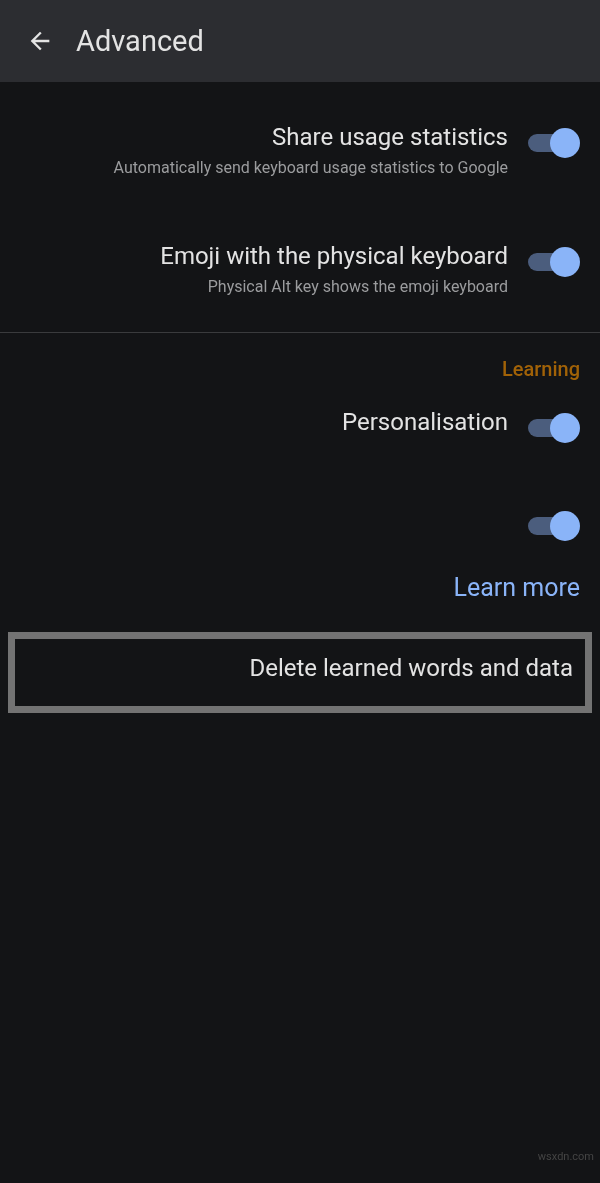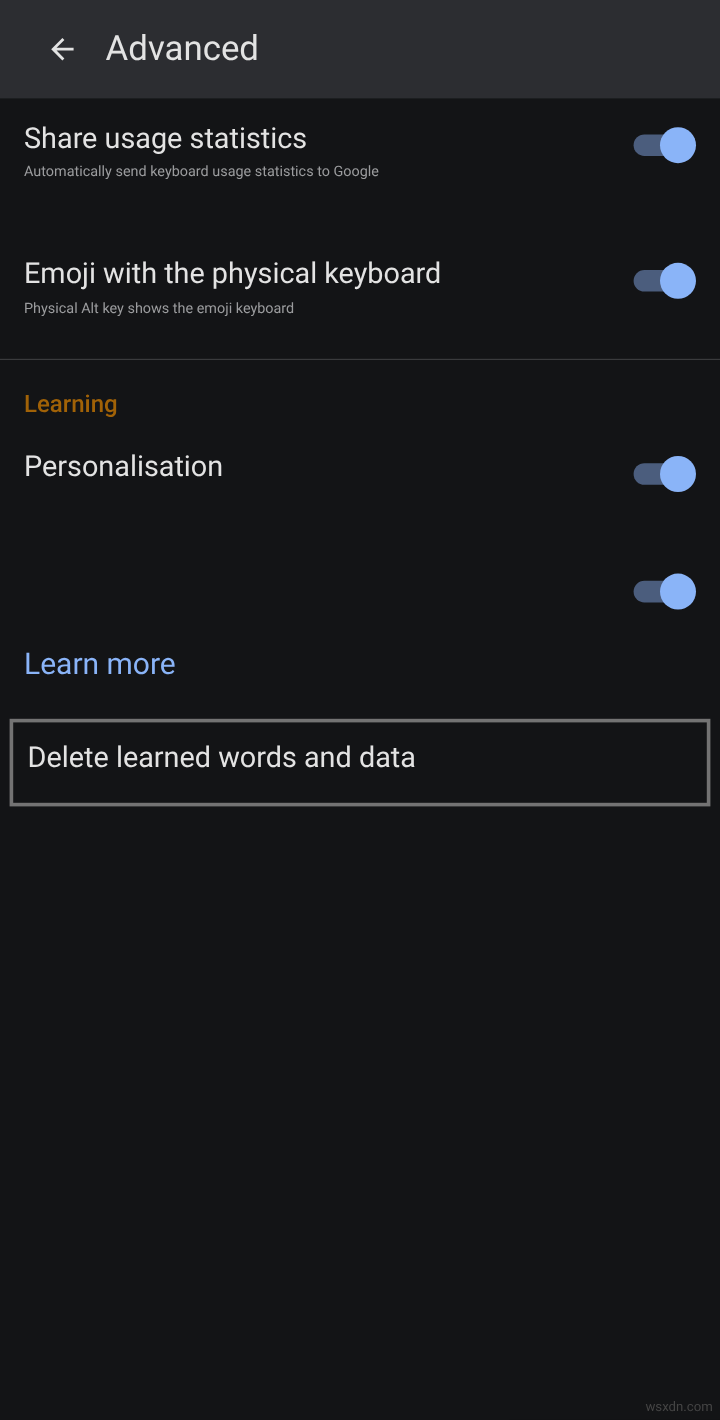--- a/index.html
+++ b/index.html
@@ -14,57 +14,59 @@
       font-family: Roboto, -apple-system, BlinkMacSystemFont, sans-serif;
       color: #e3e3e3;
       overflow: hidden;
       position: relative;
     }
     .header {
       height: 82px;
       background: #2c2d31;
       display: flex;
       align-items: center;
-      padding: 0 28px;
+      padding: 0 16px;
     }
     .back-btn {
       width: 48px;
       height: 48px;
       display: flex;
       align-items: center;
       justify-content: center;
       margin-right: 12px;
       cursor: pointer;
     }
     .header-title {
       font-size: 29px;
       font-weight: 400;
       color: #e3e3e3;
     }
     .content {
+      padding-top: 22px;
+      text-align: right;
     }
     .setting-item {
       padding: 18px 20px 20px 20px;
       display: flex;
       align-items: flex-start;
       justify-content: space-between;
     }
     .setting-text {
       flex: 1;
       padding-right: 20px;
     }
     .setting-title {
       font-size: 24px;
       font-weight: 400;
       color: #e3e3e3;
       line-height: 1.3;
       margin-bottom: 4px;
     }
     .setting-desc {
-      font-size: 12px;
+      font-size: 16px;
       color: #9b9c9e;
       line-height: 1.35;
     }
     .toggle {
       width: 52px;
       height: 30px;
       position: relative;
       flex-shrink: 0;
       margin-top: 6px;
       cursor: pointer;
@@ -97,30 +99,30 @@
       font-weight: 500;
       padding: 24px 20px 8px 20px;
     }
     .learn-more {
       font-size: 25px;
       color: #8ab4f8;
       padding: 12px 20px 22px 20px;
       cursor: pointer;
     }
     .highlighted {
-      border: 3px solid #737373;
+      border: 7px solid #737373;
       margin: 8px 8px 0 8px;
       padding: 14px 12px 18px 12px !important;
     }
     .item-gap {
       height: 24px;
     }
     .watermark {
       position: absolute;
-      bottom: 4px;
+      bottom: 20px;
       right: 6px;
       font-size: 11px;
       color: #444;
     }
     .toggle-wrap-tall {
       align-self: center;
     }
   </style>
 </head>
 <body>

